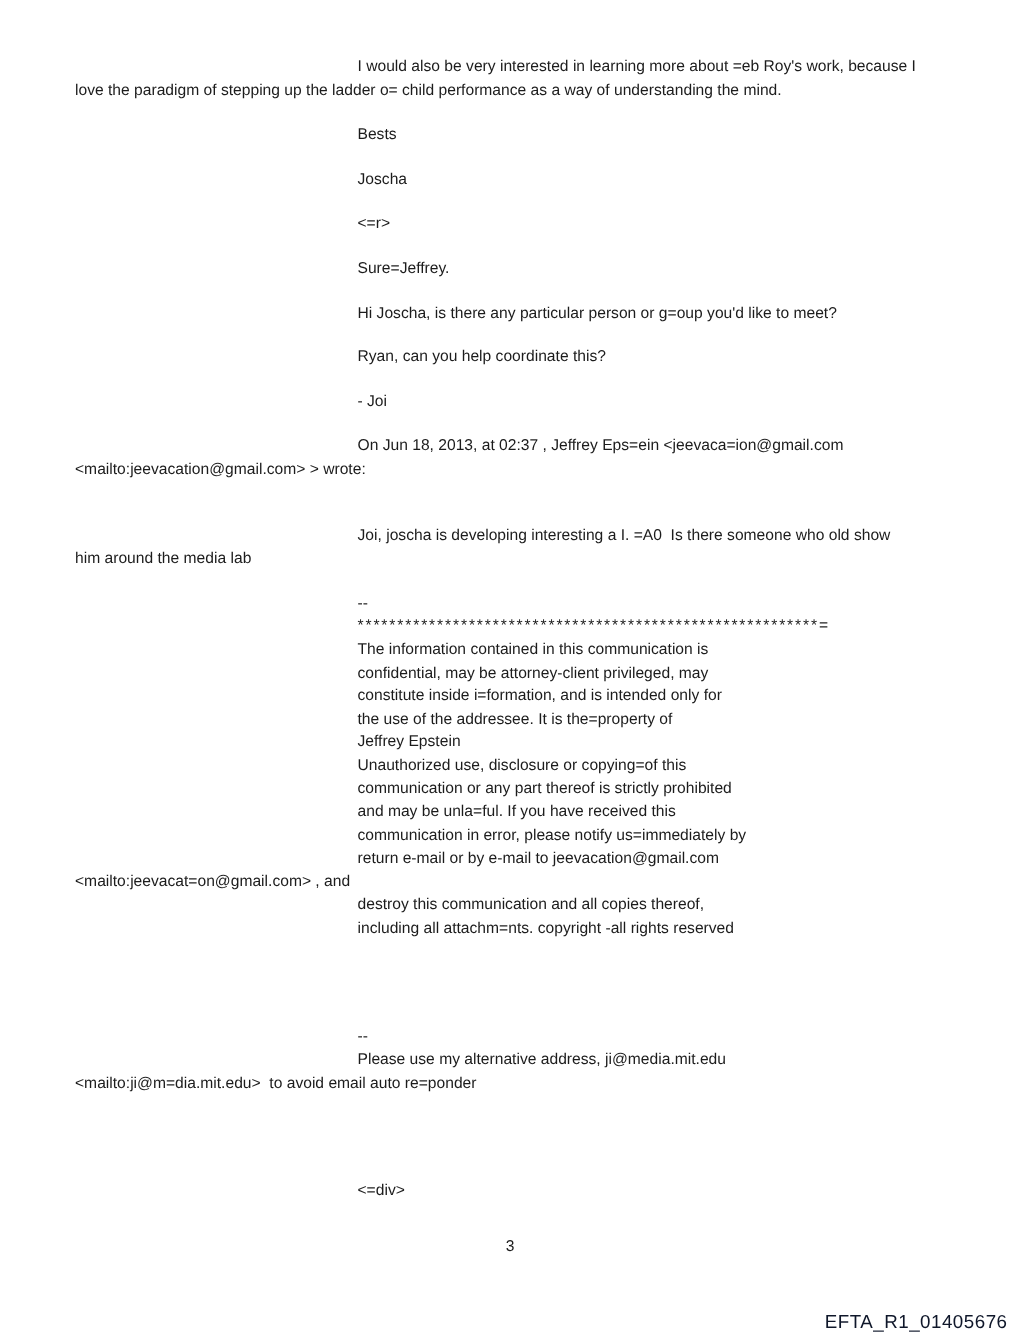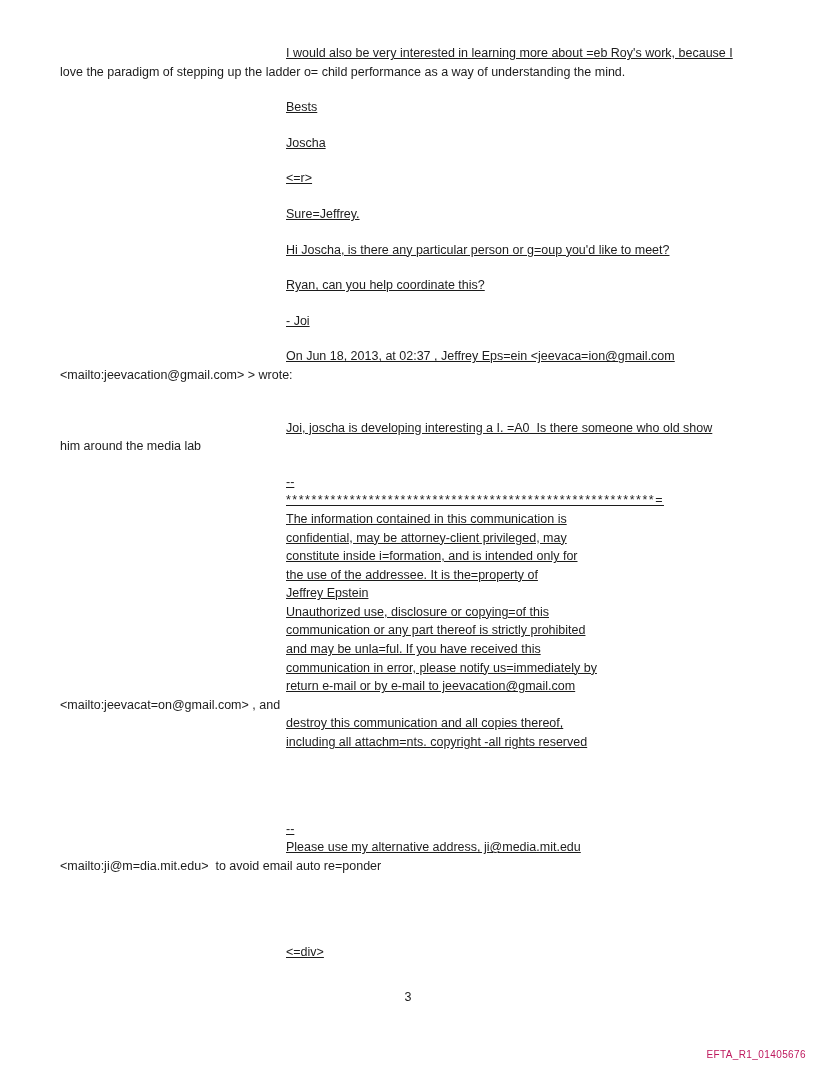--- a/index.html
+++ b/index.html
@@ -19,39 +19,39 @@
   .doc {
     position: absolute;
     top: 44px;
     left: 48px;
     right: 16px;
     font-size: 12.5px;
     line-height: 18.6px;
     white-space: pre;
   }
   .line { min-height: 18.6px; }
-  .line.pos-indent { padding-left: 238px; text-decoration: underline; }
+  .line.pos-indent { padding-left: 238px; }
   .line.pos-left { padding-left: 12px; }
   .line.stars { letter-spacing: 1.5px; }
   .page-number {
     position: absolute;
     top: 990px;
     left: 0;
     width: 100%;
     text-align: center;
     font-size: 12.5px;
     color: #1c1c1c;
   }
   .bates {
     position: absolute;
     top: 1049px;
     right: 10px;
-    font-size: 10px;
+    font-size: 15px;
     letter-spacing: 0.4px;
-    color: #be185d;
+    color: #0f172a;
   }
 </style>
 </head>
 <body>
 
 <div class="page">
   <div class="doc"><div class="line pos-indent" style="margin-top: 0px;">I would also be very interested in learning more about =eb Roy's work, because I</div><div class="line pos-left" style="margin-top: 0px;">love the paradigm of stepping up the ladder o= child performance as a way of understanding the mind.</div><div class="line pos-indent" style="margin-top: 17px;">Bests</div><div class="line pos-indent" style="margin-top: 17px;">Joscha</div><div class="line pos-indent" style="margin-top: 17px;">&lt;=r&gt;</div><div class="line pos-indent" style="margin-top: 17px;">Sure=Jeffrey.</div><div class="line pos-indent" style="margin-top: 17px;">Hi Joscha, is there any particular person or g=oup you'd like to meet?</div><div class="line pos-indent" style="margin-top: 17px;">Ryan, can you help coordinate this?</div><div class="line pos-indent" style="margin-top: 17px;">- Joi</div><div class="line pos-indent" style="margin-top: 17px;">On Jun 18, 2013, at 02:37 , Jeffrey Eps=ein &lt;jeevaca=ion@gmail.com</div><div class="line pos-left" style="margin-top: 0px;">&lt;mailto:jeevacation@gmail.com&gt; &gt; wrote:</div><div class="line pos-indent" style="margin-top: 34px;">Joi, joscha is developing interesting a I. =A0  Is there someone who old show</div><div class="line pos-left" style="margin-top: 0px;">him around the media lab</div><div class="line pos-indent" style="margin-top: 17px;">--</div><div class="line pos-indent stars" style="margin-top: 0px;">**********************************************************=</div><div class="line pos-indent" style="margin-top: 0px;">The information contained in this communication is</div><div class="line pos-indent" style="margin-top: 0px;">confidential, may be attorney-client privileged, may</div><div class="line pos-indent" style="margin-top: 0px;">constitute inside i=formation, and is intended only for</div><div class="line pos-indent" style="margin-top: 0px;">the use of the addressee. It is the=property of</div><div class="line pos-indent" style="margin-top: 0px;">Jeffrey Epstein</div><div class="line pos-indent" style="margin-top: 0px;">Unauthorized use, disclosure or copying=of this</div><div class="line pos-indent" style="margin-top: 0px;">communication or any part thereof is strictly prohibited</div><div class="line pos-indent" style="margin-top: 0px;">and may be unla=ful. If you have received this</div><div class="line pos-indent" style="margin-top: 0px;">communication in error, please notify us=immediately by</div><div class="line pos-indent" style="margin-top: 0px;">return e-mail or by e-mail to jeevacation@gmail.com</div><div class="line pos-left" style="margin-top: 0px;">&lt;mailto:jeevacat=on@gmail.com&gt; , and</div><div class="line pos-indent" style="margin-top: 0px;">destroy this communication and all copies thereof,</div><div class="line pos-indent" style="margin-top: 0px;">including all attachm=nts. copyright -all rights reserved</div><div class="line pos-indent" style="margin-top: 68px;">--</div><div class="line pos-indent" style="margin-top: 0px;">Please use my alternative address, ji@media.mit.edu</div><div class="line pos-left" style="margin-top: 0px;">&lt;mailto:ji@m=dia.mit.edu&gt;  to avoid email auto re=ponder</div><div class="line pos-indent" style="margin-top: 68px;">&lt;=div&gt;</div></div>
   <div class="page-number">3</div>
   <div class="bates">EFTA_R1_01405676</div>
 </div>

